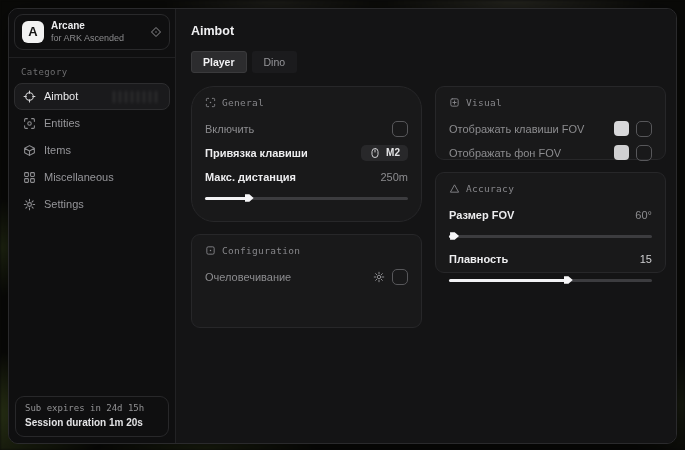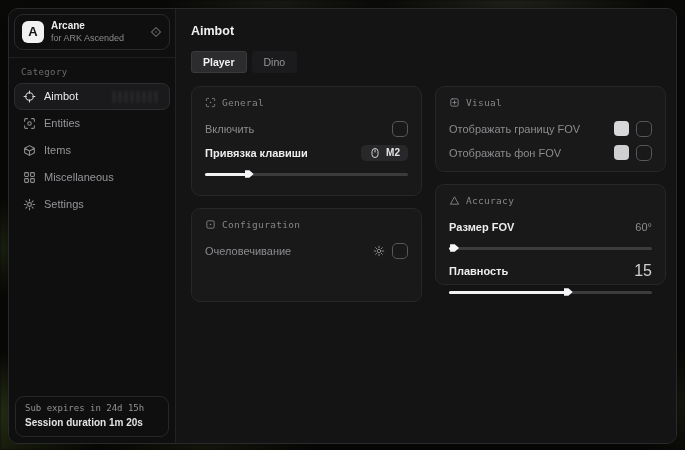--- a/index.html
+++ b/index.html
@@ -90,21 +90,21 @@
     background:#19191a; border:1px solid #272729; border-radius:9px;
     padding:10px 13px 11px 13px;
   }
   .card-head { display:flex; align-items:center; gap:6px; color:#86868a; margin-bottom:10px; }
   .card-head .htxt { font-family:"DejaVu Sans Mono", monospace; font-size:9.5px; letter-spacing:.3px; }
   .crow { display:flex; justify-content:space-between; align-items:center; min-height:21px; margin-top:3px; }
   .crow:first-of-type { margin-top:0; }
   .lbl-muted { font-size:11px; color:#8c8c8f; }
   .lbl-strong { font-size:11px; color:#ededef; font-weight:bold; }
   .val-muted { font-size:11px; color:#8c8c8f; }
-  .val-light { font-size:16px; color:#cfcfd1; }
+  .val-light { font-size:11px; color:#cfcfd1; }
   .ctrl { display:flex; align-items:center; gap:7px; }
   .checkbox {
     width:16px; height:16px; border-radius:5px;
     border:1.5px solid #57575a; background:transparent; cursor:pointer;
   }
   .swatch { width:15px; height:15px; border-radius:4px; cursor:pointer; }
   .keybind {
     display:flex; align-items:center; gap:5px;
     background:#28282a; border-radius:5px; padding:2px 8px; cursor:pointer;
   }
@@ -216,21 +216,21 @@
 
     <div class="tabs">
       <div class="tab active">Player</div>
       <div class="tab">Dino</div>
     </div>
 
     <div class="grid">
 
       <div class="col">
 
-        <div class="card" style="height:110px;">
+        <div class="card" style="height:136px;border-radius:23px;">
           <div class="card-head">
             <span>
               <svg width="11" height="11" viewBox="0 0 24 24" fill="none" stroke="currentColor" stroke-width="2" stroke-linecap="round">
                 <path d="M3 8V5a2 2 0 0 1 2-2h3M16 3h3a2 2 0 0 1 2 2v3M21 16v3a2 2 0 0 1-2 2h-3M8 21H5a2 2 0 0 1-2-2v-3"></path>
                   <circle cx="12" cy="12" r="1.6" fill="currentColor" stroke="none"></circle>
               </svg>
             </span>
             <span class="htxt">General</span>
           </div>
           <div class="crow">
@@ -242,20 +242,24 @@
             <span class="keybind">
               <span class="kicon">
                 <svg width="12" height="12" viewBox="0 0 24 24" fill="none" stroke="currentColor" stroke-width="2" stroke-linecap="round">
                   <rect x="6" y="3" width="12" height="18" rx="6"></rect>
                     <path d="M12 6v4"></path>
                 </svg>
               </span>
               <span class="ktxt">M2</span>
             </span>
           </div>
+          <div class="crow">
+            <span class="lbl-strong">Макс. дистанция</span>
+            <span class="val-muted">250m</span>
+          </div>
           <div class="slider" style="--p: 21%;">
             <div class="track"></div>
             <div class="fill"></div>
             <div class="thumb"></div>
           </div>
         </div>
 
         <div class="card" style="height:94px;">
           <div class="card-head">
             <span>
@@ -277,32 +281,32 @@
               </span>
               <span class="checkbox"></span>
             </span>
           </div>
         </div>
 
       </div>
 
       <div class="col">
 
-        <div class="card" style="height:86px;">
+        <div class="card" style="height:74px;">
           <div class="card-head">
             <span>
               <svg width="11" height="11" viewBox="0 0 24 24" fill="none" stroke="currentColor" stroke-width="2" stroke-linecap="round">
                 <rect x="4" y="4" width="16" height="16" rx="3"></rect>
                   <path d="M12 8.5v7M8.5 12h7"></path>
               </svg>
             </span>
             <span class="htxt">Visual</span>
           </div>
           <div class="crow">
-            <span class="lbl-muted">Отображать границу FOV</span>
+            <span class="lbl-muted">Отображать клавиши FOV</span>
             <span class="ctrl">
               <span class="swatch" style="background: rgb(216, 216, 218);"></span>
               <span class="checkbox"></span>
             </span>
           </div>
           <div class="crow">
             <span class="lbl-muted">Отображать фон FOV</span>
             <span class="ctrl">
               <span class="swatch" style="background: rgb(207, 207, 209);"></span>
               <span class="checkbox"></span>

